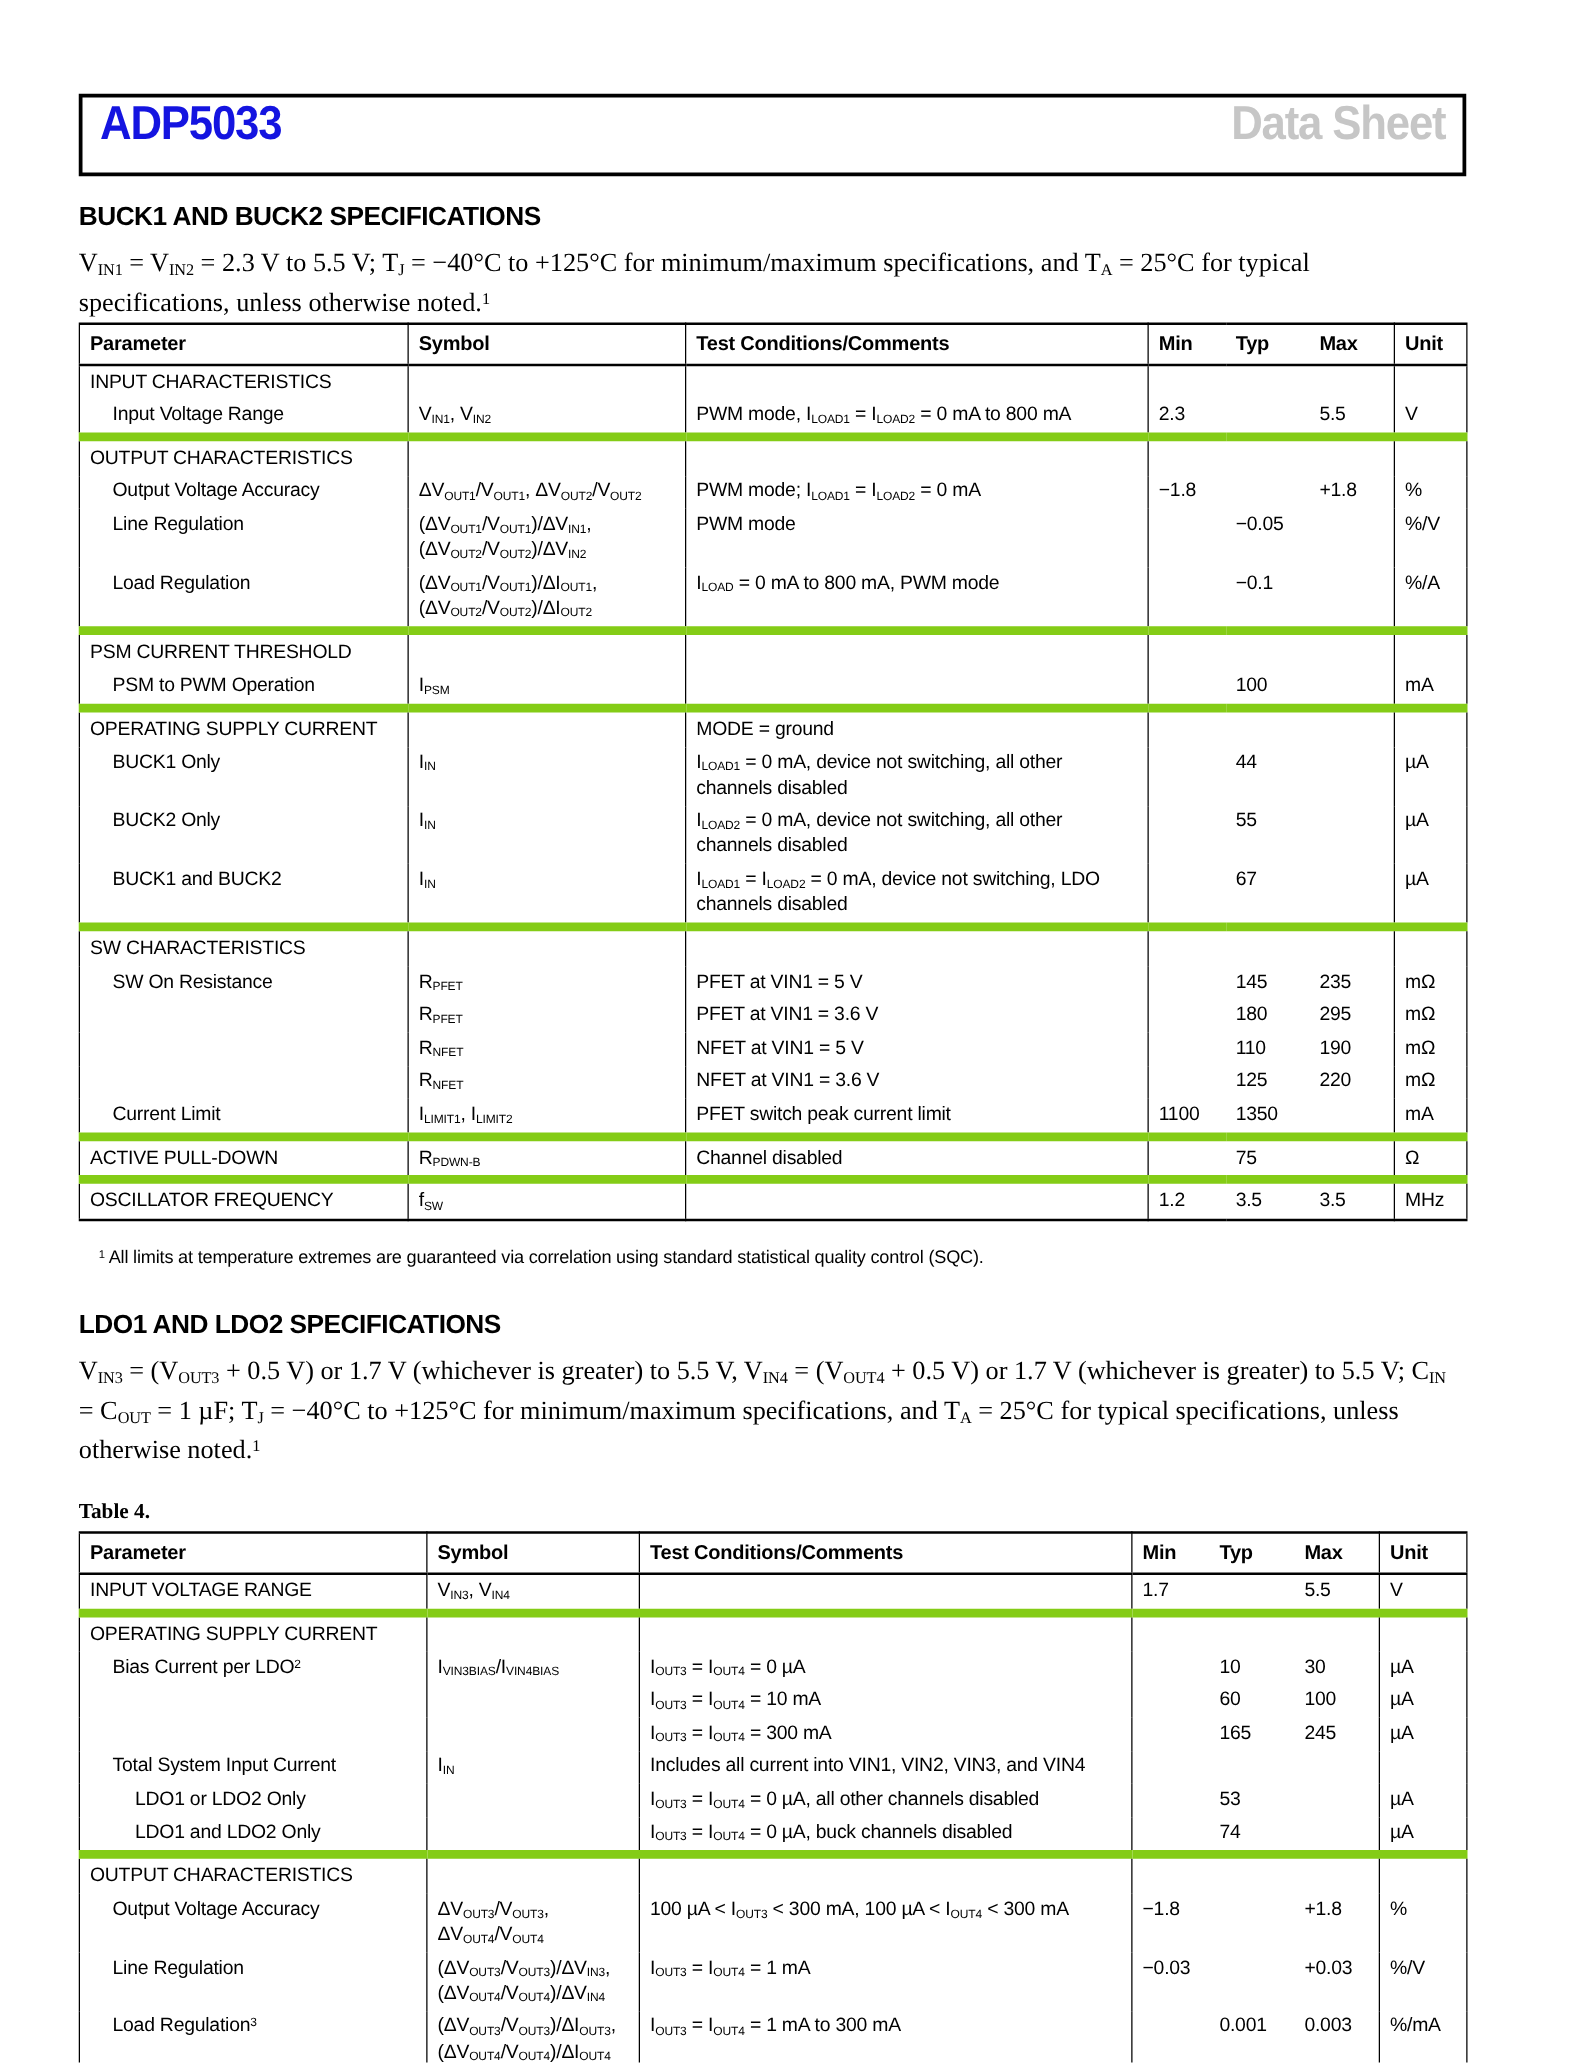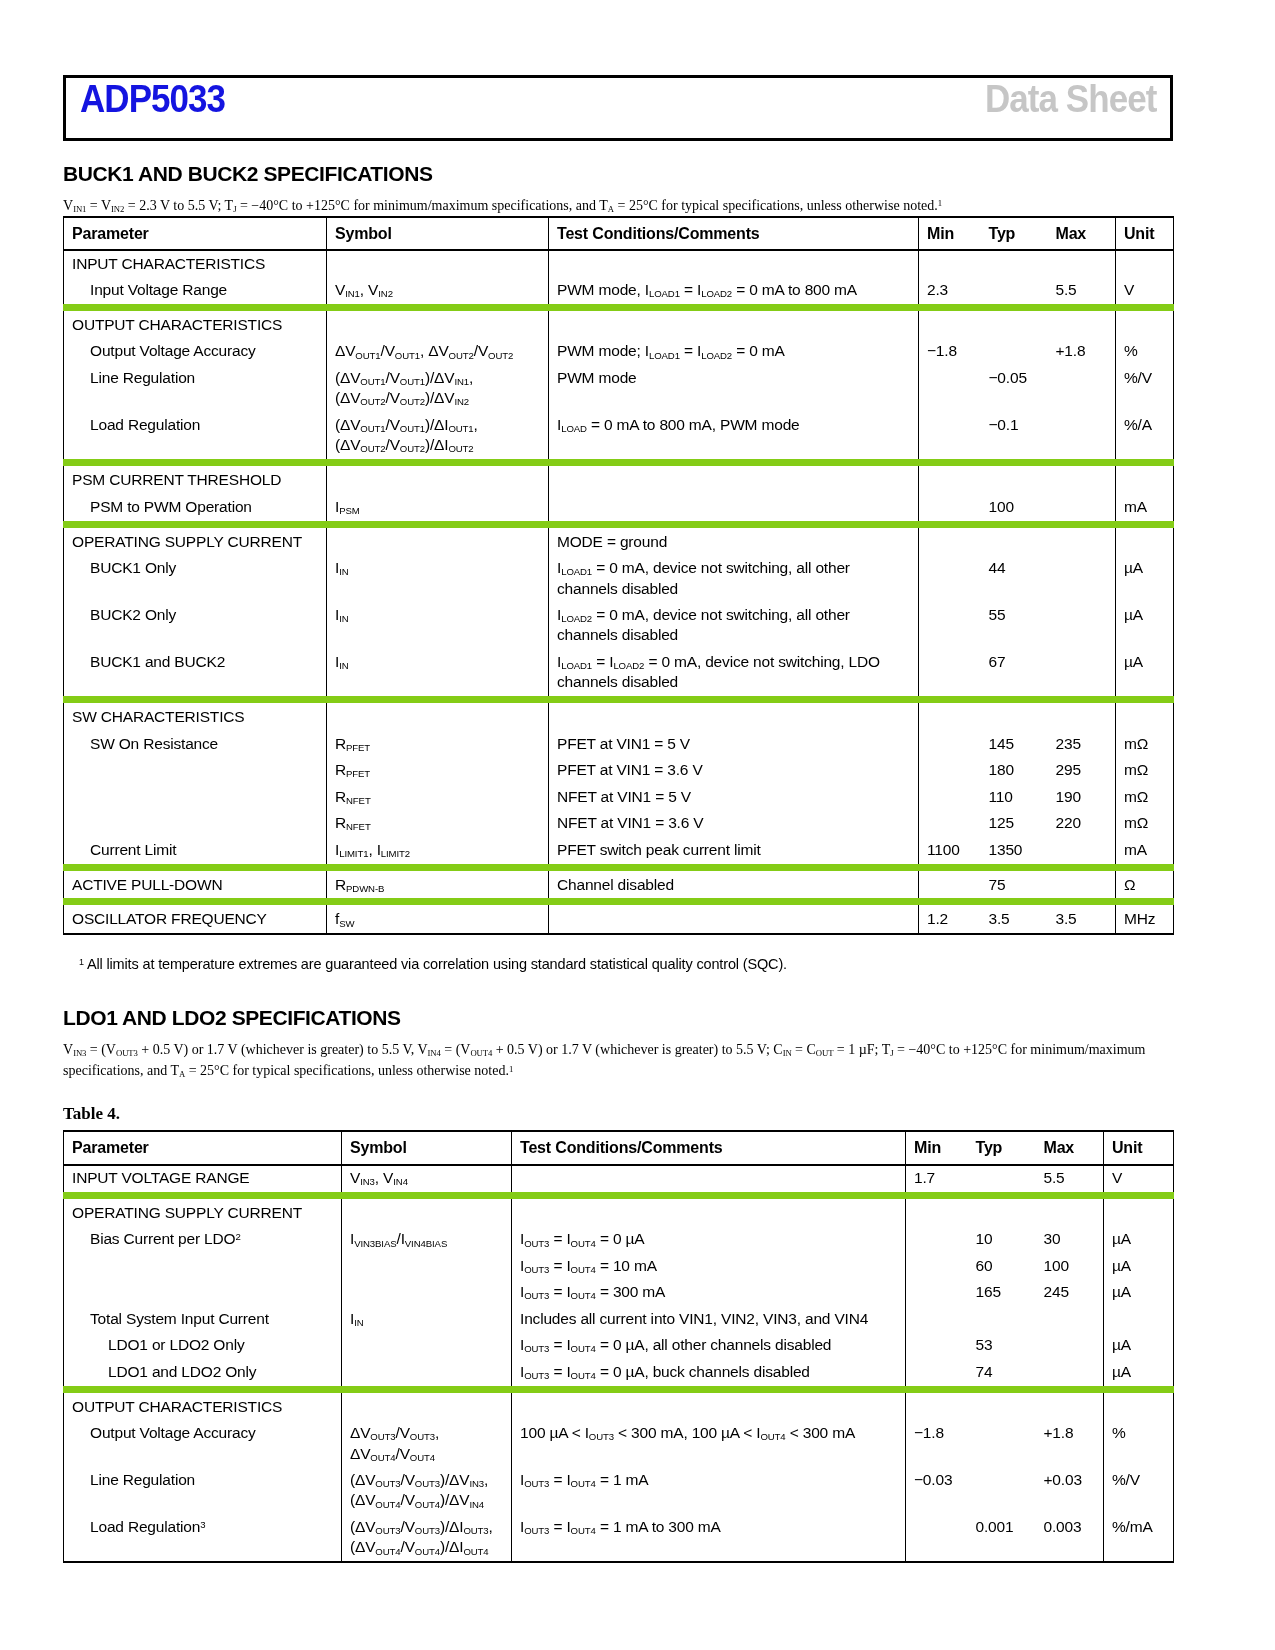--- a/index.html
+++ b/index.html
@@ -29,21 +29,21 @@
     display:inline-block; transform:scaleX(.92); transform-origin:right center;
   }
 
   
   .sec-title {
     margin:21px 0 9px;
     font-size:21px; font-weight:bold; letter-spacing:-0.4px;
   }
   .intro {
     font-family:"Liberation Serif", serif;
-    font-size:14px; line-height:1.5;
+    font-size:21px; line-height:1.5;
     margin:0;
   }
   .caption {
     font-family:"Liberation Serif", serif;
     font-weight:bold; font-size:17px;
     margin:23px 0 6px;
   }
   .footnote {
     margin:21px 16px 0;
     font-size:14.5px; letter-spacing:-0.15px;

